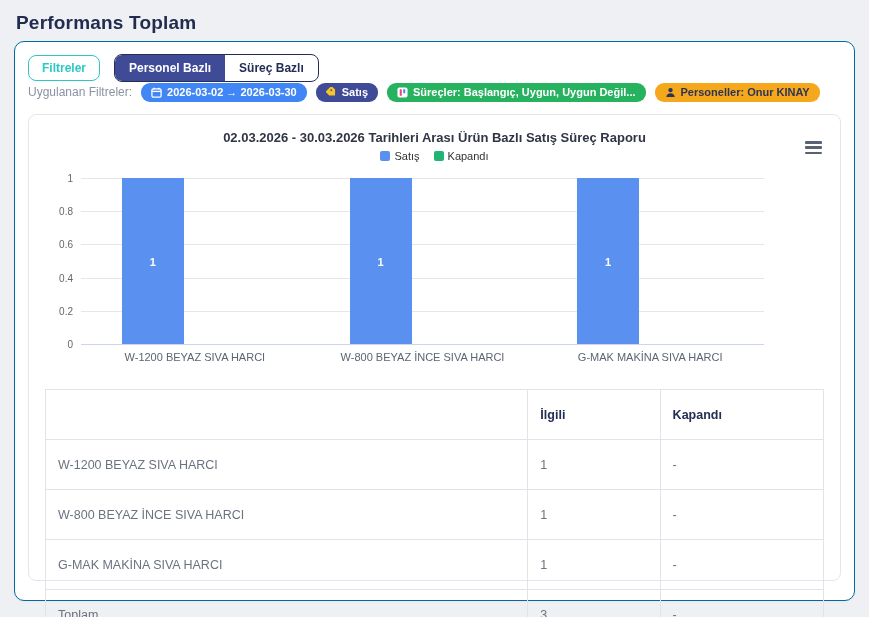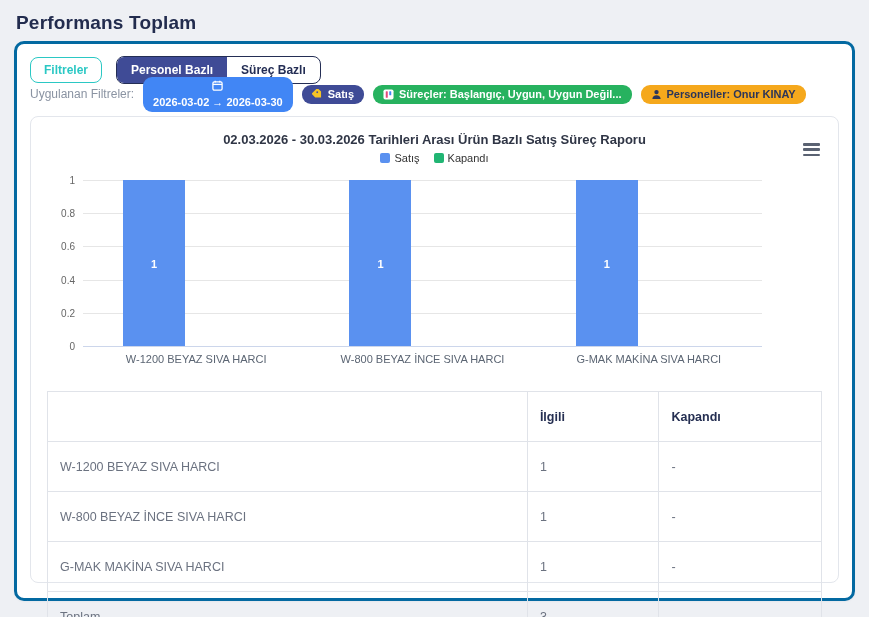--- a/index.html
+++ b/index.html
@@ -9,21 +9,21 @@
     font-family:"Liberation Sans", sans-serif;
     color:#242e55;
     overflow:hidden;
   }
   .page-title {
     font-size:19px; font-weight:bold; color:#222c4e;
     padding:12px 0 0 16px; letter-spacing:.2px;
   }
   .outer-card {
     position:absolute; left:14px; top:41px; width:841px; height:560px;
-    background:#fff; border:3px solid #0369a1; border-radius:10px;
+    background:#fff; border:1px solid #0369a1; border-radius:10px;
     box-shadow:0 1px 2px rgba(30,40,80,.04);
     padding:12px 13px;
   }
   
   .filters-row { display:flex; align-items:center; gap:14px; height:28px; }
   .btn-filtreler {
     background:#fff; border:1.6px solid #2bc8c4; color:#2bc8c4;
     font-weight:bold; font-size:12px; border-radius:8px;
     padding:5px 13px; cursor:pointer; font-family:inherit;
   }
@@ -38,21 +38,21 @@
   }
   .seg-btn.active { background:#3f4b96; color:#fff; border-radius:6px 0 0 6px; }
   
   .applied-row { display:flex; align-items:center; gap:9px; height:20px; }
   .applied-label { font-size:12px; color:#8a93a2; }
   .badge {
     display:inline-flex; align-items:center; gap:5px;
     font-size:11px; font-weight:bold; color:#fff;
     border-radius:9px; padding:3px 10px; line-height:13px; white-space:nowrap;
   }
-  .badge-date { background:#4186f5;flex-direction:column; }
+  .badge-date { background:#4186f5; }
   .badge-sale { background:#3f4b96; }
   .badge-process { background:#27b25f; }
   .badge-personnel { background:#f5a81c; color:#2c3559; }
   .badge svg { display:block; }
   
   .inner-card {
     position:relative; margin-top:12px; height:467px;
     border:1px solid #e3e6ec; border-radius:8px;
     padding:15px 16px;
   }

